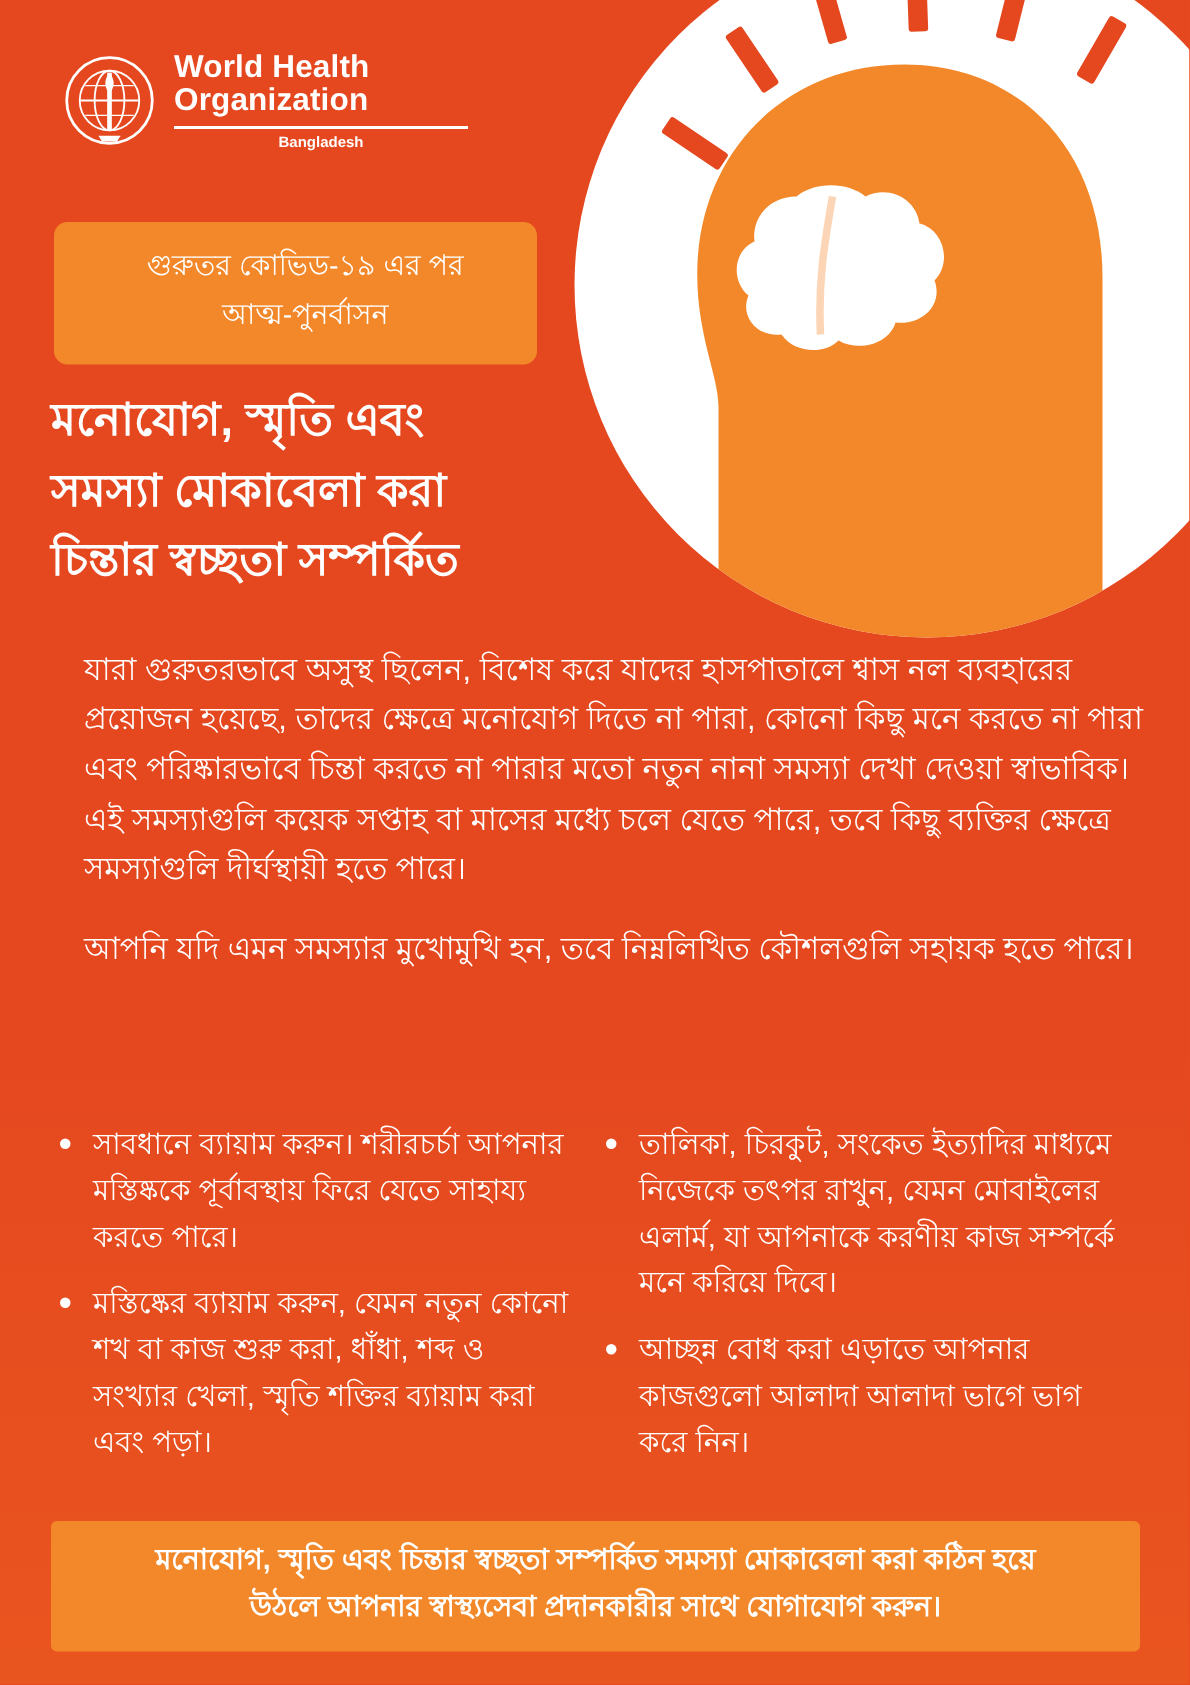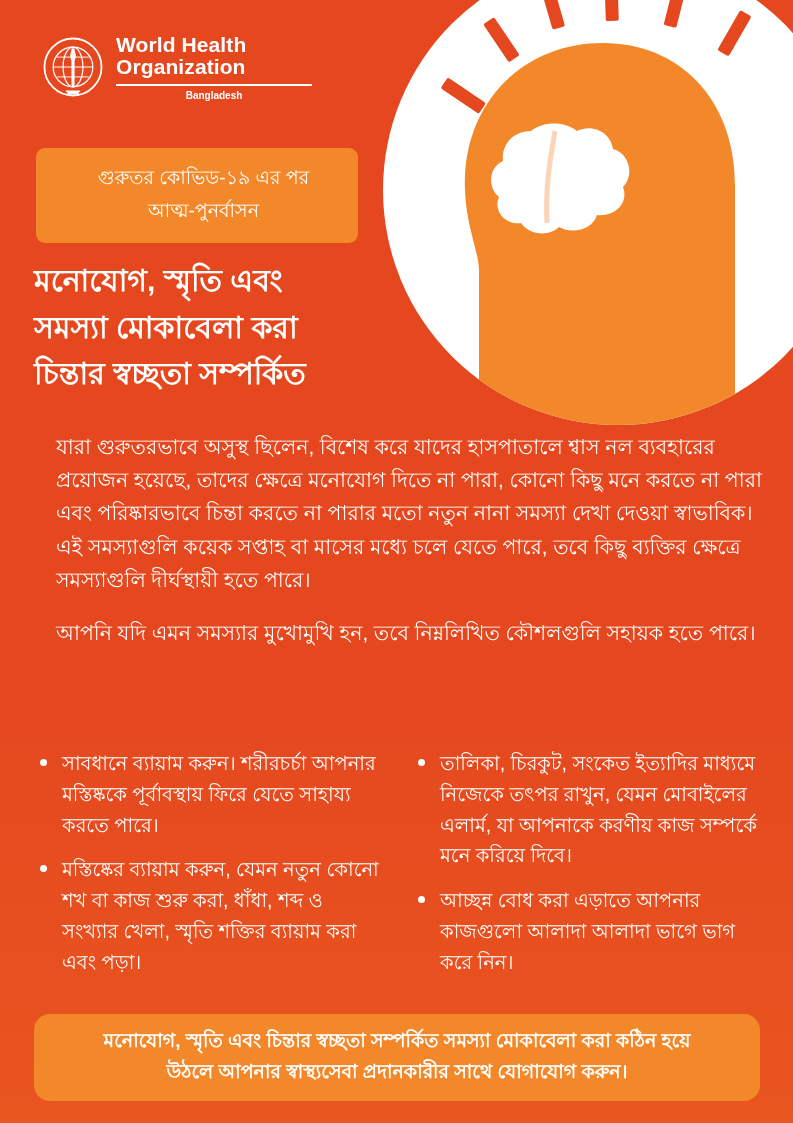--- a/index.html
+++ b/index.html
@@ -137,21 +137,21 @@
     margin: 0 0 20px 0;
   }
 
   
   .columns {
     position: absolute;
     left: 34px;
     top: 748px;
     width: 726px;
     display: flex;
-    gap: 30px;
+    gap: 16px;
   }
   .col {
     width: 348px;
   }
   ul.bullets {
     margin: 0;
     padding: 0;
     list-style: none;
   }
   ul.bullets li {
@@ -173,21 +173,21 @@
     background: #ffffff;
   }
 
   
   .footer {
     position: absolute;
     left: 34px;
     bottom: 22px;
     width: 726px;
     background: #f3882a;
-    border-radius: 16px;
+    border-radius: 4px;
     box-sizing: border-box;
     padding: 12px 16px 14px 16px;
     text-align: center;
     color: #ffffff;
     font-size: 19px;
     font-weight: bold;
     line-height: 1.6;
   }
   .footer div { display: block; }
 </style>

